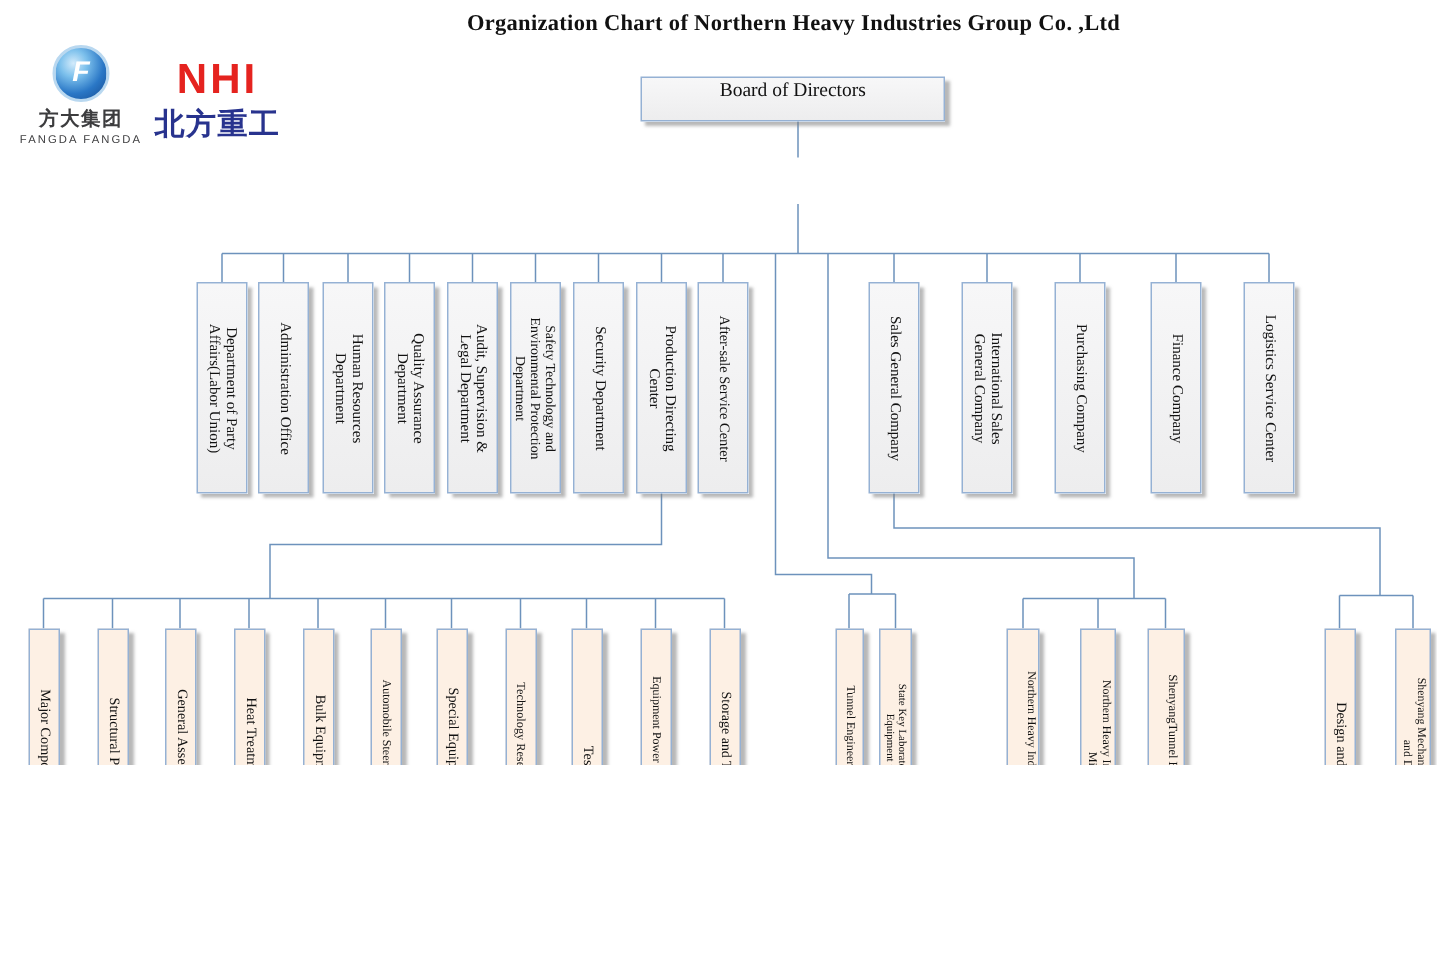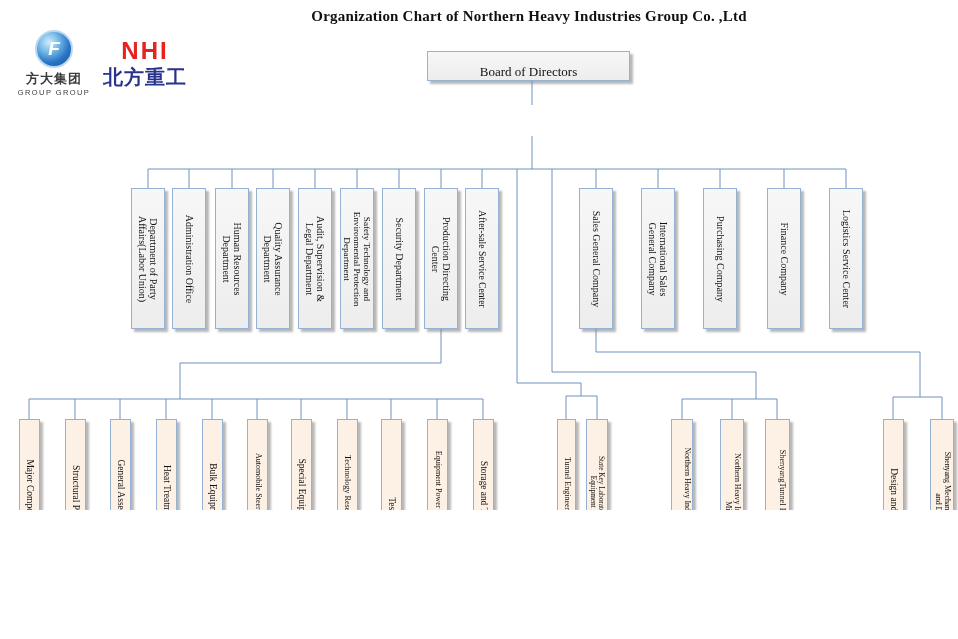--- a/index.html
+++ b/index.html
@@ -11,21 +11,21 @@
     position:absolute;left:99px;top:8px;width:860px;text-align:center;
     font-size:15px;font-weight:bold;letter-spacing:.2px;
   }
   svg.connectors{position:absolute;left:0;top:0;}
   .node{
     position:absolute;box-sizing:border-box;border:1px solid #95b1d4;
     box-shadow:3px 3px 2px rgba(125,125,125,.55);
   }
   .t12{background:linear-gradient(#f7f7f8,#ededee);}
   .t3{background:#fdf0e4;}
-  .h-node{display:flex;align-items:flex-end;justify-content:center;font-size:13px;}
+  .h-node{display:flex;align-items:flex-start;justify-content:center;font-size:13px;}
   .vtext{
     position:absolute;left:50%;top:50%;
     transform:translate(-50%,-50%) rotate(90deg);
     display:flex;flex-direction:column;justify-content:center;align-items:center;
     line-height:1.12;text-align:center;
   }
   .vtext div{white-space:nowrap;}
   
   .logo-fangda{position:absolute;left:10px;top:30px;width:88px;text-align:center;
     font-family:"Liberation Sans","DejaVu Sans",sans-serif;}
@@ -35,36 +35,36 @@
     background:radial-gradient(circle at 35% 30%, #d3ebfb 0%, #7cc0ec 28%, #2a77c6 62%, #154a90 100%);
   }
   .fangda-circle span{
     position:absolute;left:0;top:0;width:34px;height:34px;display:flex;align-items:center;justify-content:center;
     color:#fff;font-weight:bold;font-style:italic;font-size:19px;
   }
   .fangda-cn{margin-top:2px;font-size:13px;font-weight:bold;color:#3c3c3e;letter-spacing:1px;white-space:nowrap;}
   .fangda-en{font-size:7.5px;letter-spacing:1.4px;color:#3c3c3e;white-space:nowrap;}
   .logo-nhi{position:absolute;left:97px;top:38px;width:96px;text-align:center;
     font-family:"Liberation Sans","DejaVu Sans",sans-serif;}
-  .nhi-en{font-size:24px;font-weight:900;color:#e5231f;letter-spacing:2px;line-height:1.1;}
+  .nhi-en{font-size:28px;font-weight:900;color:#e5231f;letter-spacing:2px;line-height:1.1;}
   .nhi-cn{font-size:20px;font-weight:bold;color:#28338e;letter-spacing:1px;white-space:nowrap;}
 </style>
 </head>
 <body>
 
 <div class="canvas">
 
   <div class="title">Organization Chart of Northern Heavy Industries  Group Co. ,Ltd</div>
 
   <div class="logo-fangda">
     <div class="fangda-circle">
       <span>F</span>
     </div>
     <div class="fangda-cn">方大集团</div>
-    <div class="fangda-en">GROUP GROUP</div>
+    <div class="fangda-en">FANGDA FANGDA</div>
   </div>
 
   <div class="logo-nhi">
     <div class="nhi-en">NHI</div>
     <div class="nhi-cn">北方重工</div>
   </div>
 
   <svg class="connectors" id="connectors" width="958" height="639">
       <path d="M532 81 V105 M532 136 V169 M148 169 H846 M148 169 V188 M189 169 V188 M232 169 V188 M273 169 V188 M315 169 V188 M357 169 V188 M399 169 V188 M441 169 V188 M482 169 V188 M596 169 V188 M658 169 V188 M720 169 V188 M784 169 V188 M846 169 V188 M441 329 V363 H180 V399 M29 399 H483 M29 399 V419 M75 399 V419 M120 399 V419 M166 399 V419 M212 399 V419 M257 399 V419 M301 399 V419 M347 399 V419 M391 399 V419 M437 399 V419 M483 399 V419 M517 169 V383 H581 V396 M566 396 H597 M566 396 V419 M597 396 V419 M552 169 V372 H756 V399 M682 399 H777 M682 399 V419 M732 399 V419 M777 399 V419 M596 329 V352 H920 V397 M893 397 H942 M893 397 V419 M942 397 V419" fill="none" stroke="#6d92bc" stroke-width="1"></path>
     </svg>

